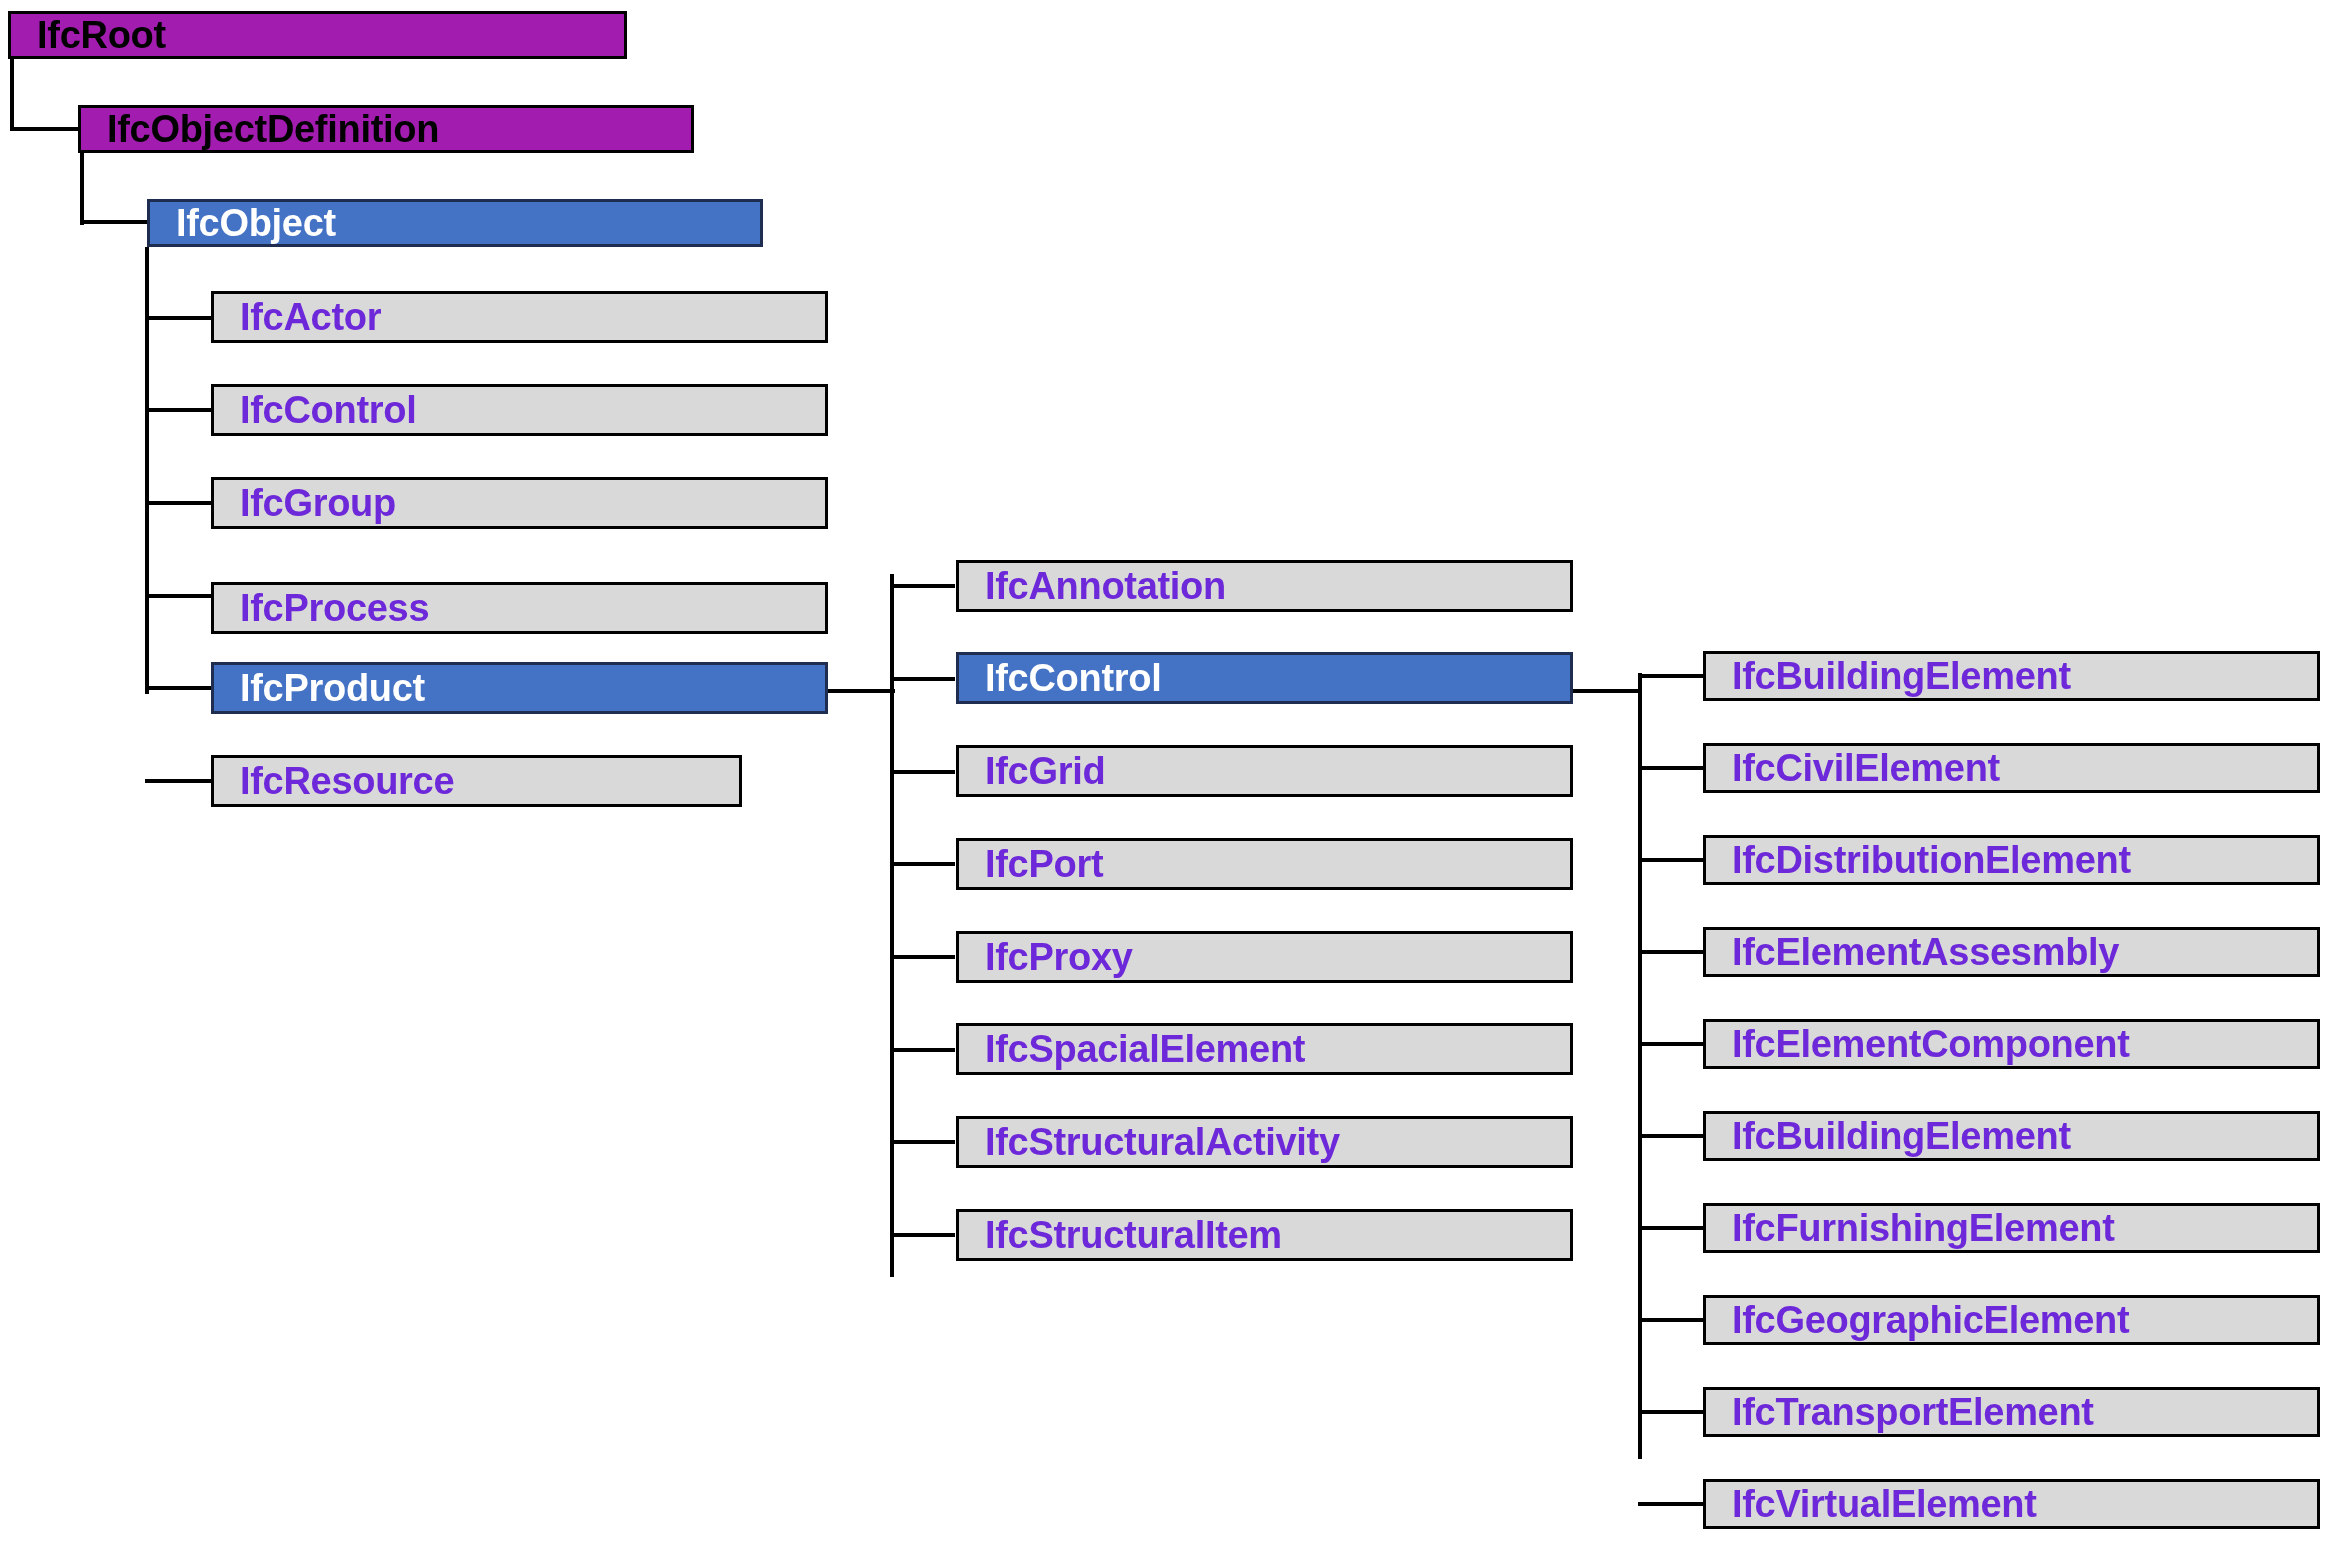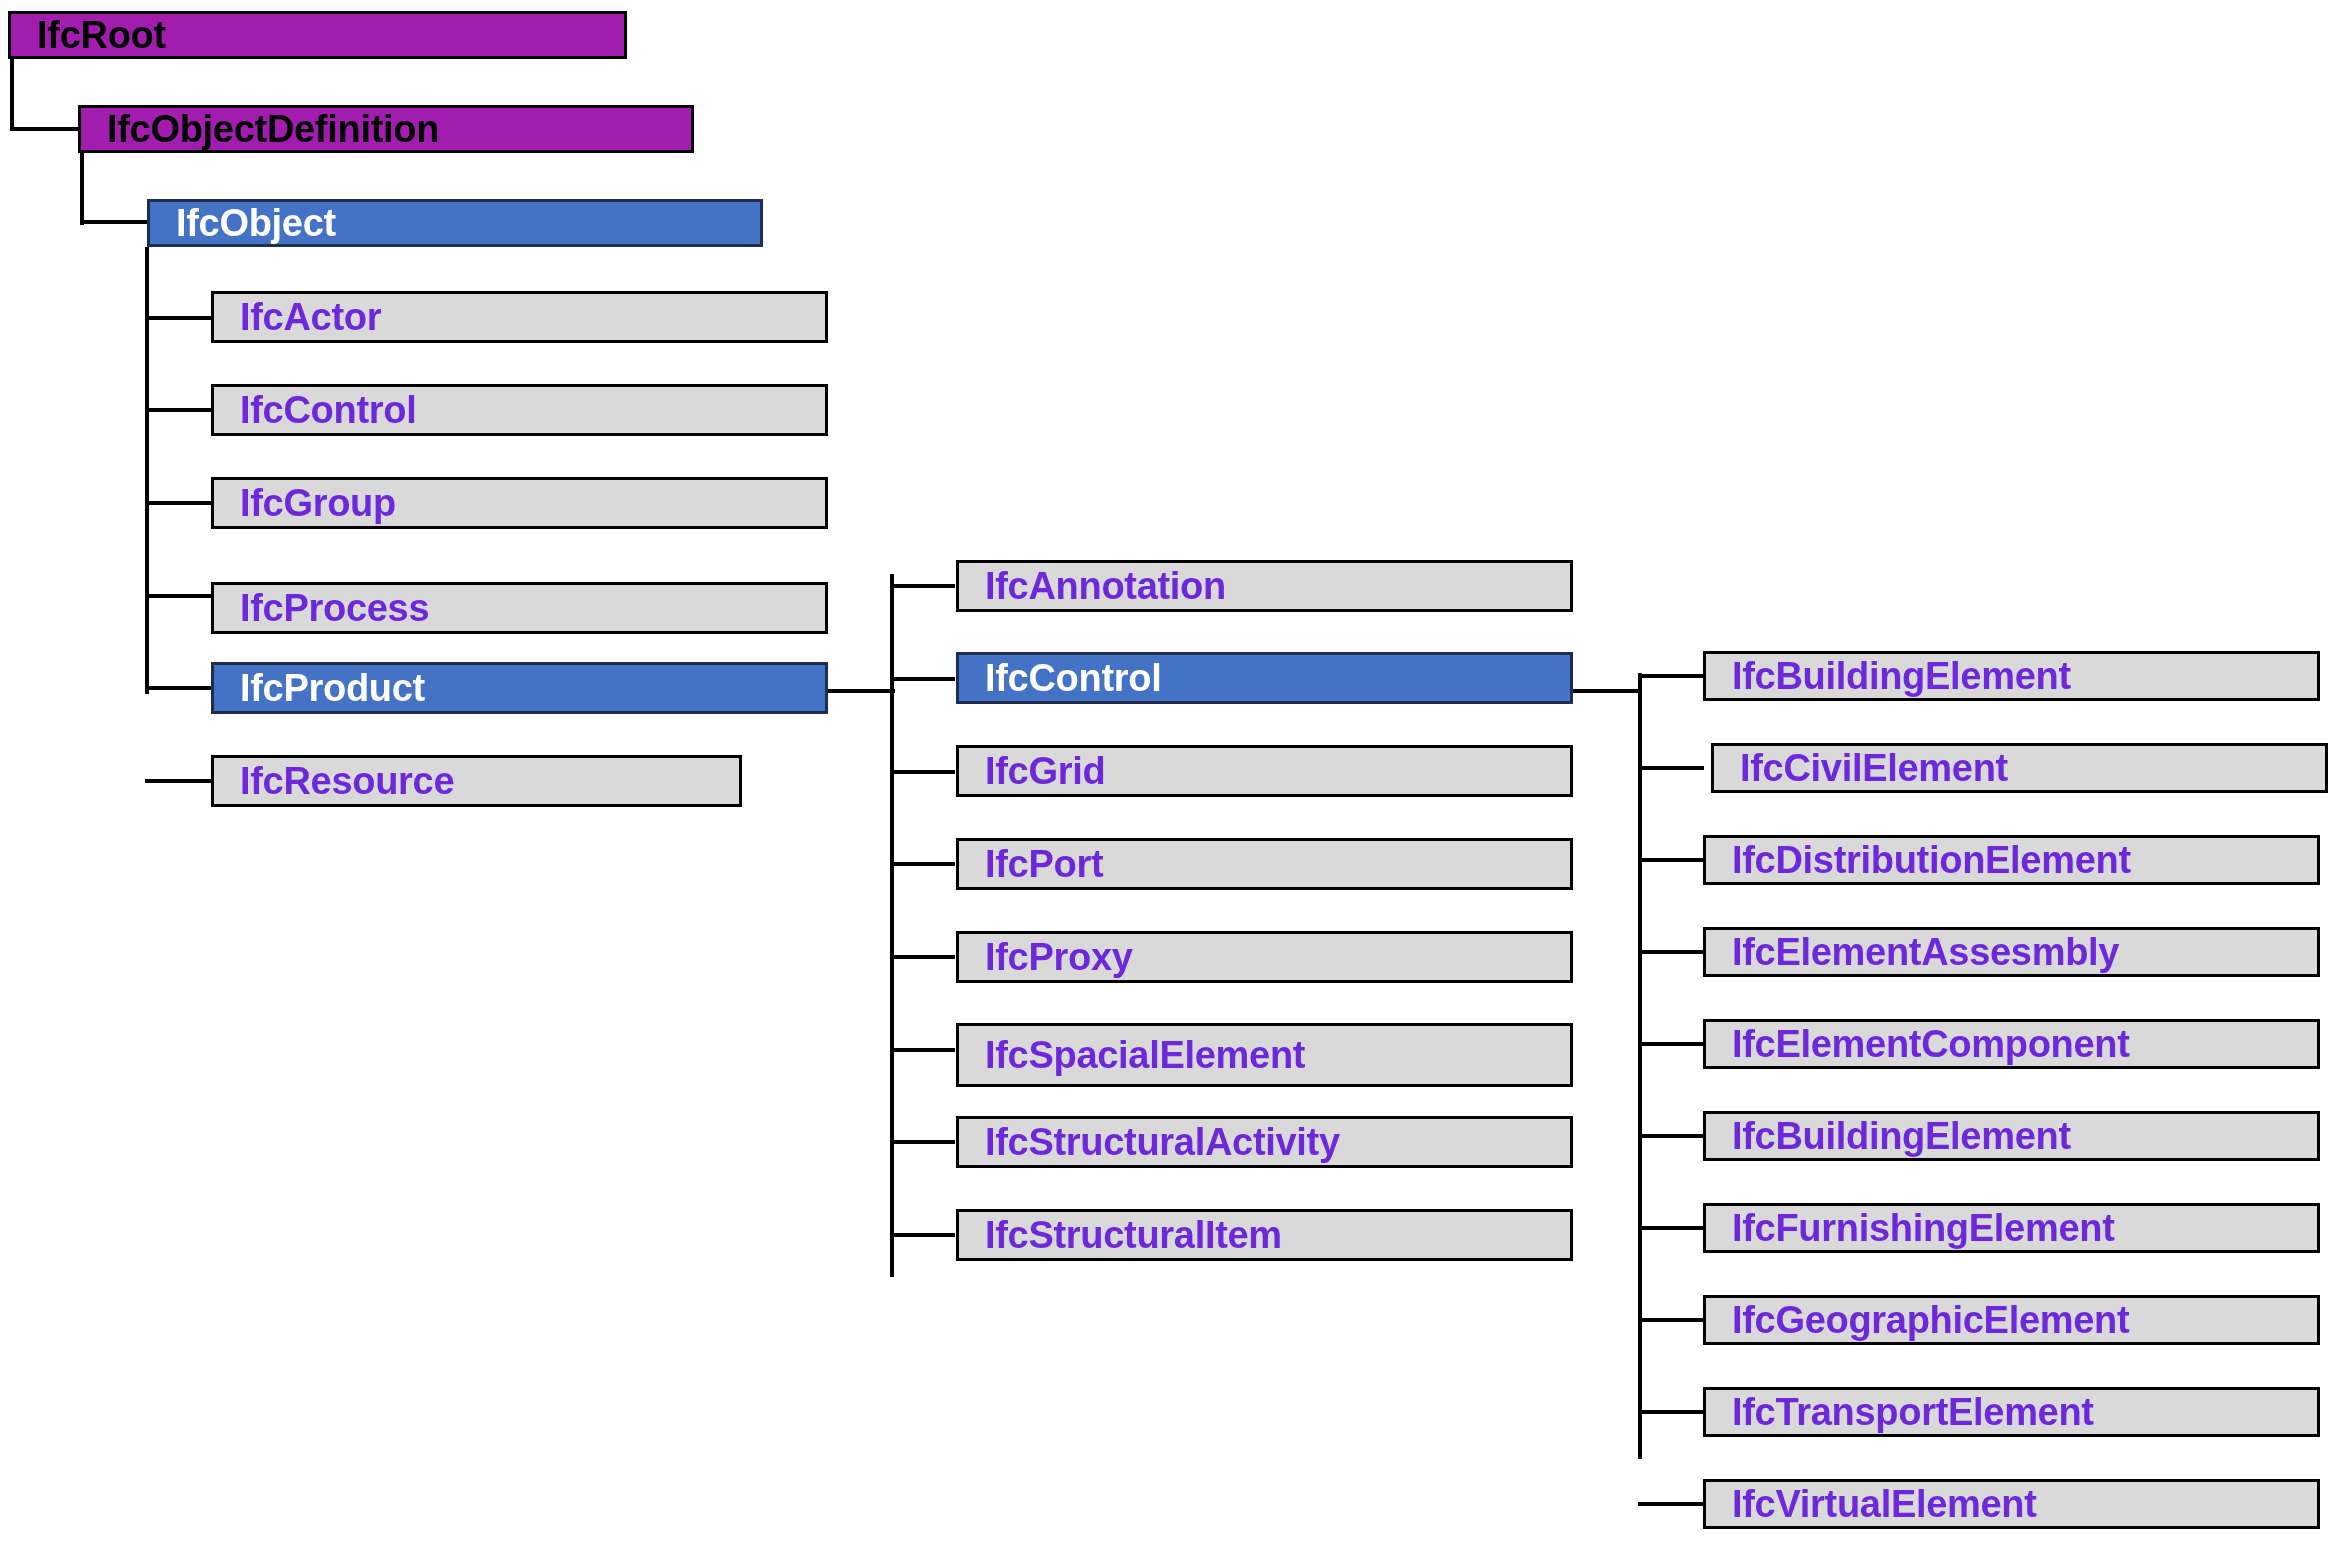--- a/index.html
+++ b/index.html
@@ -125,42 +125,42 @@
       </div>
       <div class="ln h" style="left: 890px; top: 862px; width: 65px;"></div>
       <div class="node leaf" style="left: 956px; top: 838px; width: 617px; height: 52px; text-align: right;">
         <span>IfcPort</span>
       </div>
       <div class="ln h" style="left: 890px; top: 955px; width: 65px;"></div>
       <div class="node leaf" style="left: 956px; top: 931px; width: 617px; height: 52px;">
         <span>IfcProxy</span>
       </div>
       <div class="ln h" style="left: 890px; top: 1048px; width: 65px;"></div>
-      <div class="node leaf" style="left: 956px; top: 1023px; width: 617px; height: 64px;">
+      <div class="node leaf" style="left: 956px; top: 1023px; width: 617px; height: 52px;">
         <span>IfcSpacialElement</span>
       </div>
       <div class="ln h" style="left: 890px; top: 1140px; width: 65px;"></div>
       <div class="node leaf" style="left: 956px; top: 1116px; width: 617px; height: 52px;">
         <span>IfcStructuralActivity</span>
       </div>
       <div class="ln h" style="left: 890px; top: 1233px; width: 65px;"></div>
       <div class="node leaf" style="left: 956px; top: 1209px; width: 617px; height: 52px;">
         <span>IfcStructuralItem</span>
       </div>
     </div>
 
   <div class="ln h" style="left:1573px; top:689px; width:69px;"></div>
   <div class="ln v" style="left:1638px; top:673px; height:786px;"></div>
   <div id="col4">
       <div class="ln h" style="left: 1638px; top: 674px; width: 66px;"></div>
       <div class="node leaf" style="left: 1703px; top: 651px; width: 617px; height: 50px;">
         <span>IfcBuildingElement</span>
       </div>
       <div class="ln h" style="left: 1638px; top: 766px; width: 66px;"></div>
-      <div class="node leaf" style="left: 1703px; top: 743px; width: 617px; height: 50px; margin-left: 8px;">
+      <div class="node leaf" style="left: 1703px; top: 743px; width: 617px; height: 50px;">
         <span>IfcCivilElement</span>
       </div>
       <div class="ln h" style="left: 1638px; top: 858px; width: 66px;"></div>
       <div class="node leaf" style="left: 1703px; top: 835px; width: 617px; height: 50px;">
         <span>IfcDistributionElement</span>
       </div>
       <div class="ln h" style="left: 1638px; top: 950px; width: 66px;"></div>
       <div class="node leaf" style="left: 1703px; top: 927px; width: 617px; height: 50px;">
         <span>IfcElementAssesmbly</span>
       </div>

